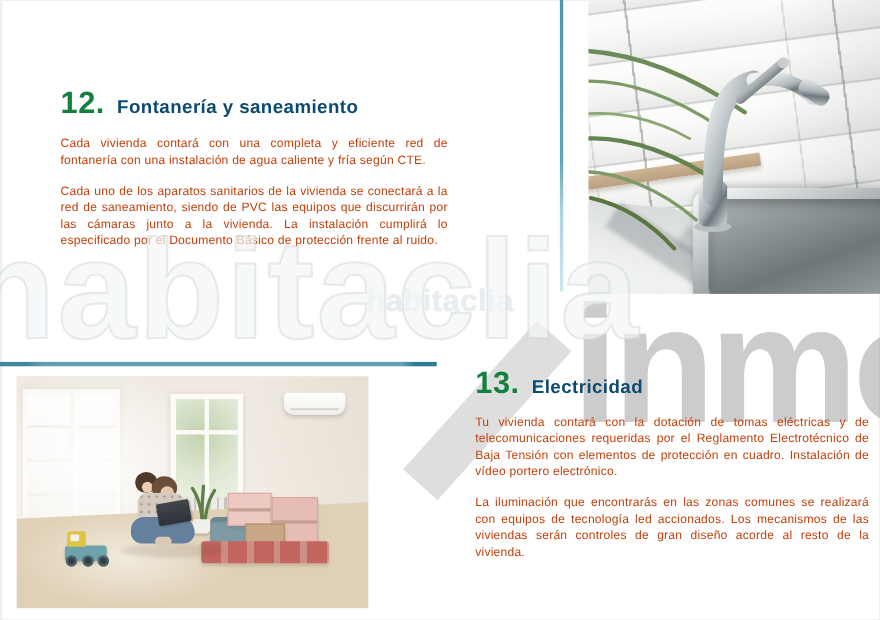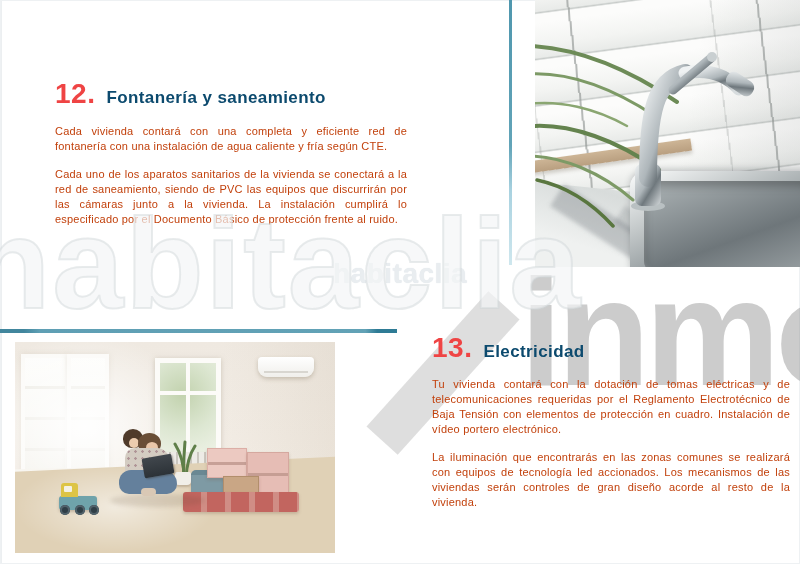--- a/index.html
+++ b/index.html
@@ -4,21 +4,21 @@
 <style>
   html,body{margin:0;padding:0;background:#ffffff;}
   .page{
     position:relative;width:800px;height:564px;overflow:hidden;background:#fff;
     font-family:"Liberation Sans", sans-serif;
     box-shadow:inset 0 0 0 1px #eef1f3, inset 2px 0 0 #eceff1;
   }
   
   .section{position:absolute;z-index:10;}
   .sec-head{display:flex;align-items:baseline;gap:11px;}
-  .sec-num{font-size:28px;font-weight:bold;color:#ef4444;letter-spacing:.5px;}
+  .sec-num{font-size:28px;font-weight:bold;color:#15803d;letter-spacing:.5px;}
   .sec-title{font-size:17px;font-weight:bold;color:#0c4a6e;letter-spacing:.4px;}
   .sec-body p{
     margin:0 0 13px 0;font-size:11px;line-height:15px;color:#c2410c;
     text-align:justify;letter-spacing:.2px;
   }
   #section-12{left:55px;top:78px;width:352px;}
   #section-12 .sec-body{margin-top:14px;}
   #section-13{left:432px;top:332px;width:358px;}
   #section-13 .sec-body{margin-top:13px;}
   

